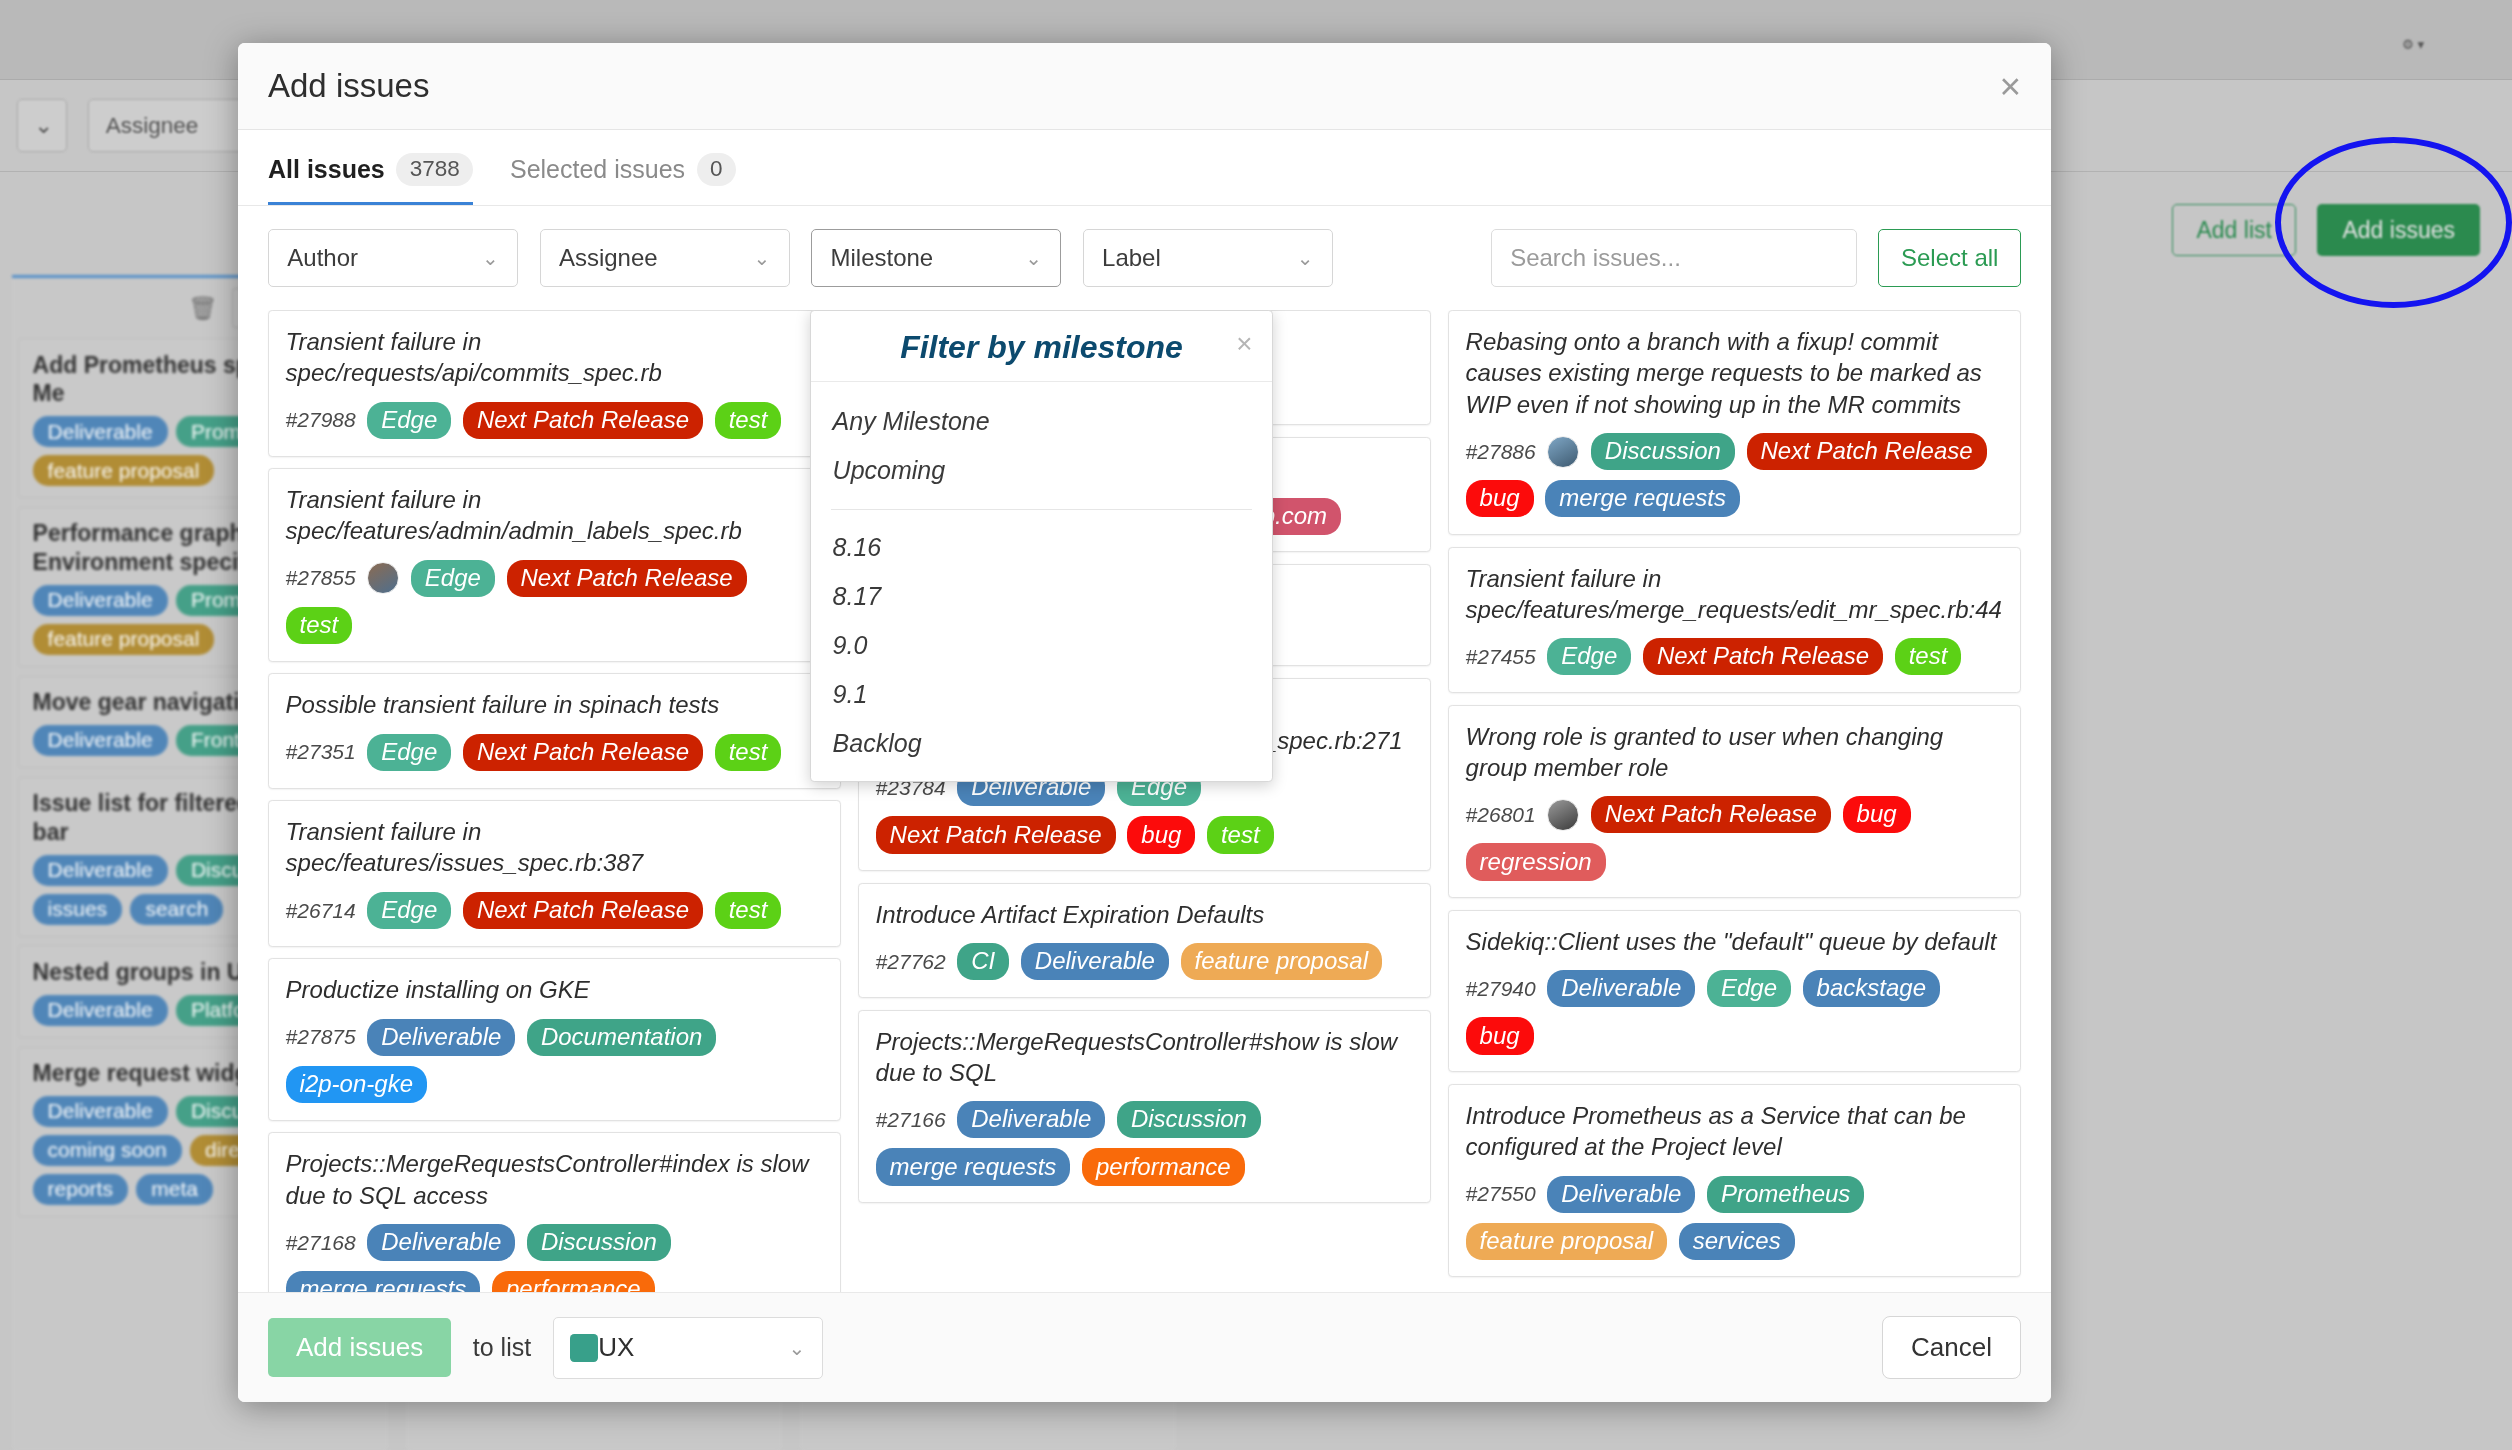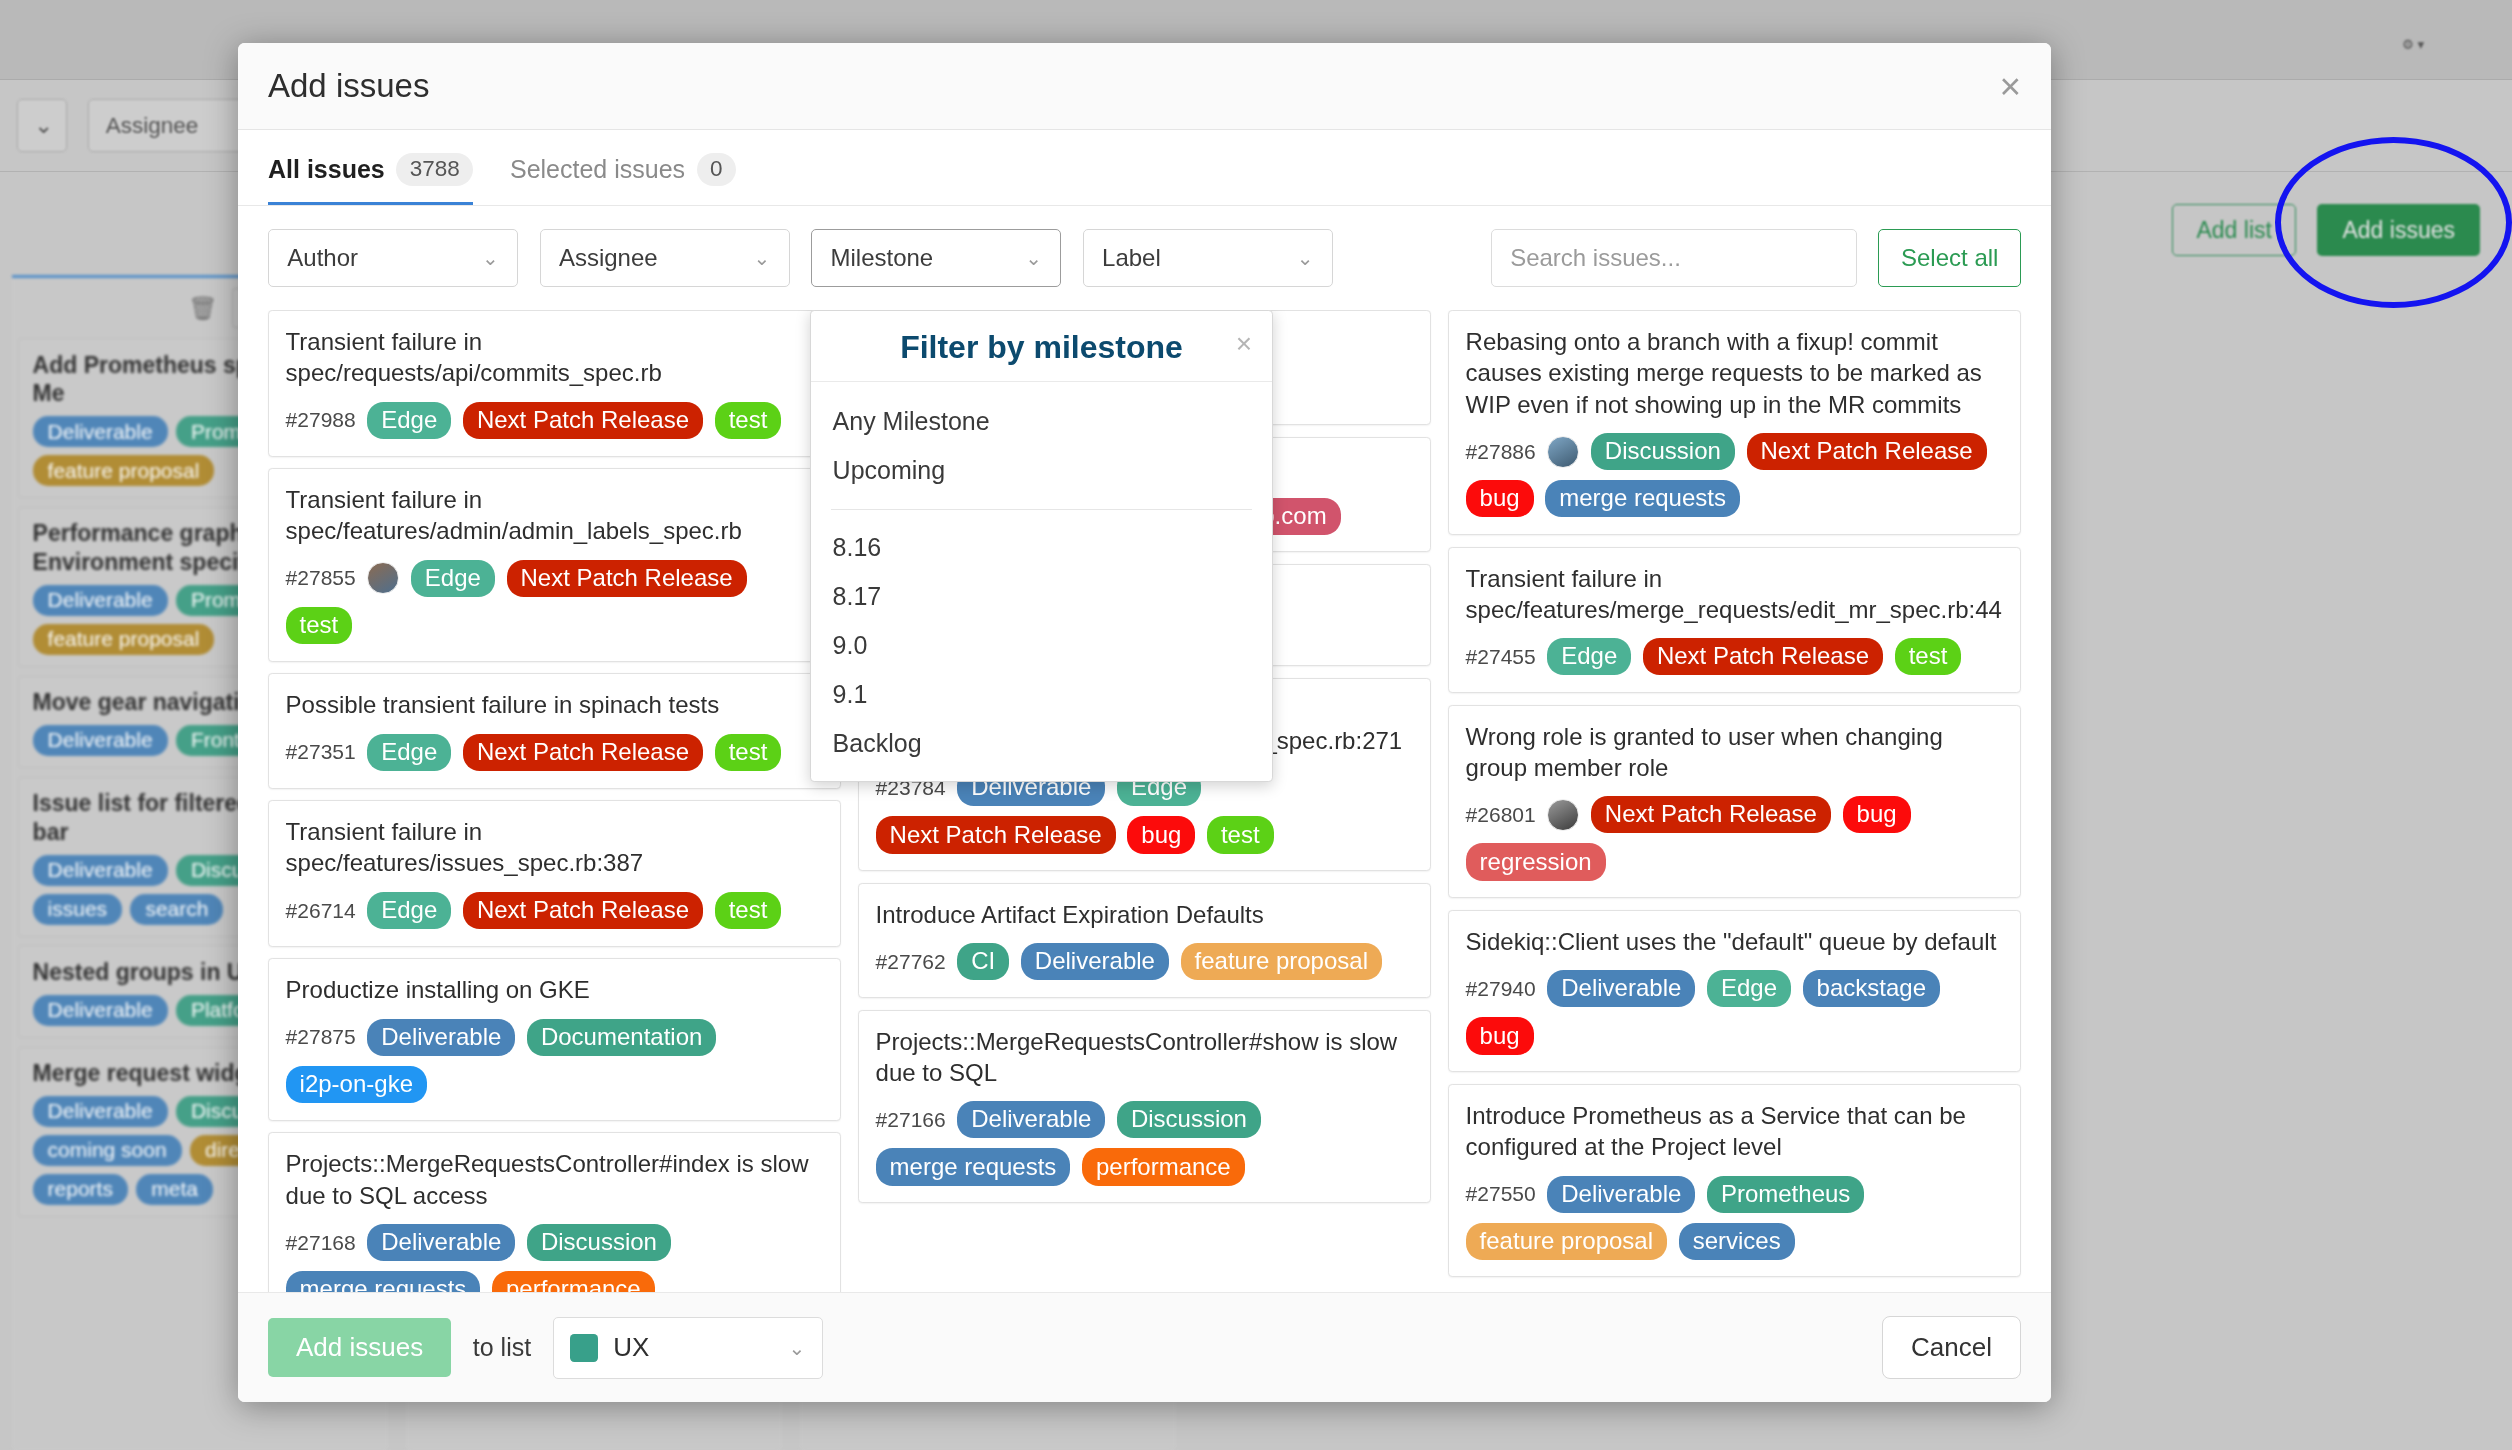--- a/index.html
+++ b/index.html
@@ -80,21 +80,21 @@
   .flt.open { border-color:#9c9c9c; }
   .flt .chev { color:#9a9a9a; font-size:20px; }
   .m-search { margin-left:auto; width:366px; height:58px; border:0.8px solid #dcdcdc;
      border-radius:5px; display:flex; align-items:center; padding:0 18.3px;
      font-size:24px; color:#9b9b9b; background:#fff; }
   .selall { height:58px; border:0.8px solid #2b9b53; color:#2b9b53; background:#fff;
      border-radius:5px; padding:0 21.6px; font-size:24px; display:flex;
      align-items:center; cursor:pointer; }
 
   .m-body { flex:1 1 auto; display:flex; gap:17px; padding:0 30px 8.3px 30px;
-     overflow:hidden; position:relative; }
+     overflow:hidden; position:relative;font-style:italic; }
   .col { flex:1 1 0; min-width:0; display:flex; flex-direction:column; gap:11.6px; }
   .card { border:0.8px solid #e2e2e2; border-radius:4.2px; background:#fff;
      padding:15px 16.6px 16.6px 16.6px; box-shadow:0 0.8px 1.7px rgba(0,0,0,.05); cursor:pointer; }
   .card-title { font-size:24px; line-height:1.3; color:#2e2e2e; margin-bottom:13.3px;
      word-break:break-word; }
   .card-meta { display:flex; flex-wrap:wrap; align-items:center; gap:10px 11.6px; }
   .iid { font-size:21px; color:#4a4a4a; }
   .avatar { width:32px; height:32px; border-radius:50%; border:1.7px solid #eee;
      background:linear-gradient(150deg,#8b6b52,#4e6f8e); flex:0 0 32px; }
   .avatar.a2 { background:linear-gradient(150deg,#7fa7c6,#3e5a70); }
@@ -124,21 +124,21 @@
   .ms-item { padding:10px 21.6px; font-size:25px; color:#3a3a3a; cursor:pointer; }
   .ms-sep { height:0.8px; background:#e6e6e6; margin:13.3px 20px; }
 
   
   .m-foot { flex:0 0 110px; border-top:0.8px solid #e9e9e9; background:#fafafa;
      display:flex; align-items:center; padding:0 30px; gap:21.6px; }
   .add-btn { background:#88d5a5; color:#fff; border:none; border-radius:5px;
      padding:14px 28px; font-size:26px; cursor:pointer; }
   .tolist { font-size:25px; color:#3a3a3a; }
   .list-sel { width:270px; height:62px; border:0.8px solid #dcdcdc; border-radius:5px;
-     background:#fff; display:flex; align-items:center; gap:15px; padding:0 16.6px;
+     background:#fff; display:flex; align-items:center; padding:0 16.6px;
      font-size:26px; color:#2f2f2f; cursor:pointer; }
   .list-swatch { width:28px; height:28px; border-radius:4.2px; background:#38a08a; flex:0 0 28px; }
   .list-sel .chev { margin-left:auto; color:#9a9a9a; font-size:20px; }
   .cancel-btn { margin-left:auto; border:0.8px solid #d6d6d6; background:#fff;
      border-radius:8px; padding:15px 28px; font-size:26px; color:#333; cursor:pointer; }
 
   
   #annot { position:absolute; left:2275px; top:137px; width:237px; height:171px;
      border:6.7px solid #1414f0; border-radius:50%; z-index:90; pointer-events:none; }
 </style>

